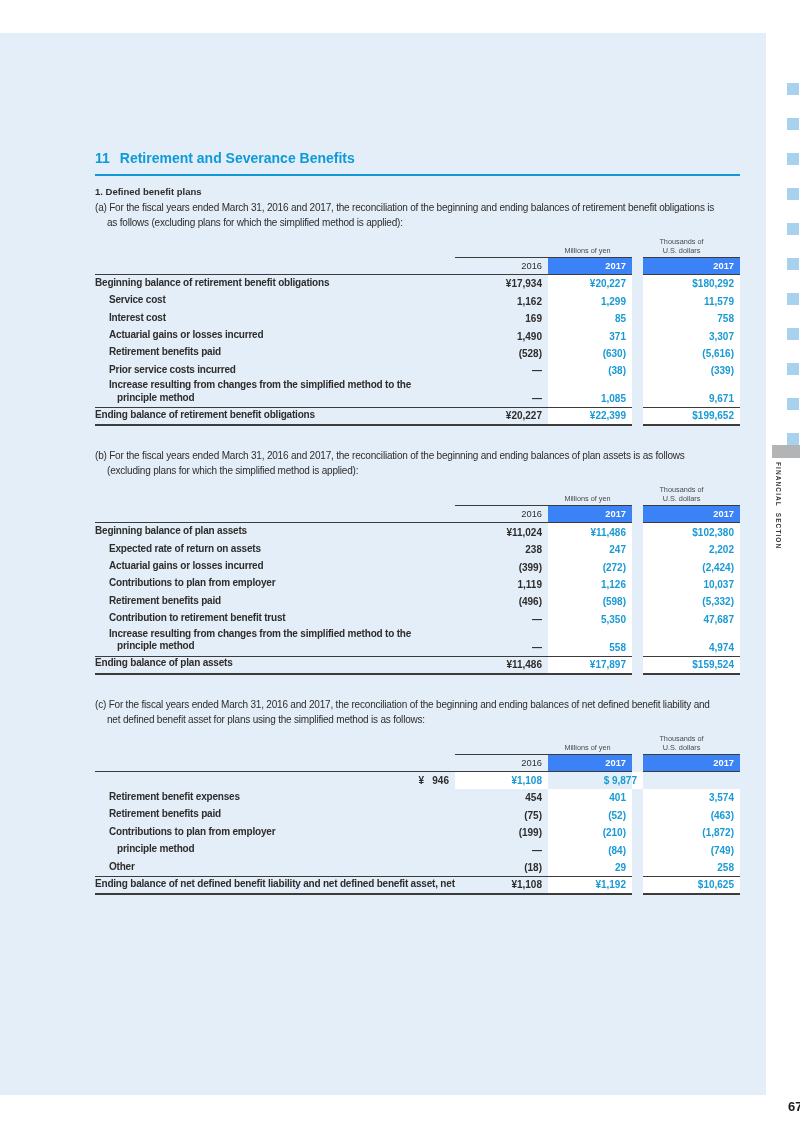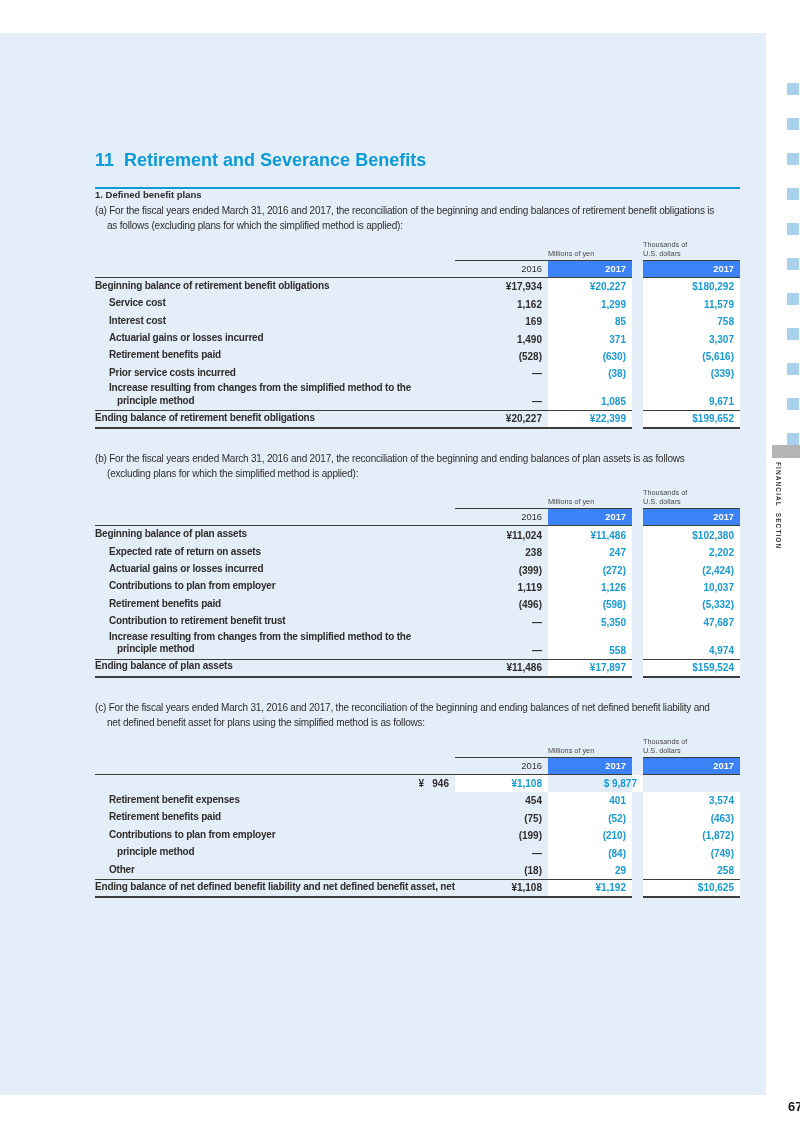--- a/index.html
+++ b/index.html
@@ -6,37 +6,37 @@
   html, body { margin: 0; padding: 0; }
   body {
     width: 800px; height: 1131px; position: relative;
     background: #ffffff; overflow: hidden;
     font-family: "Liberation Sans", sans-serif; color: #2e2d2c;
   }
   .blue-panel { position: absolute; left: 0; top: 33px; width: 766px; height: 1062px; background: #e4eef8; }
   .content { position: absolute; left: 95px; top: 0; width: 645px; }
 
   .title {
-    margin-top: 150px; padding-bottom: 16px; border-bottom: 2px solid #1199d6;
-    color: #0d9ad8; font-size: 18px; font-weight: bold; white-space: nowrap;
+    margin-top: 150px; padding-bottom: 8px; border-bottom: 2px solid #1199d6;
+    color: #0d9ad8; font-size: 14px; font-weight: bold; white-space: nowrap;
   }
   .title .t-num { margin-right: 10px; }
-  .subhead { font-size: 9.5px; font-weight: bold; }
+  .subhead { margin-top: 10px; font-size: 9.5px; font-weight: bold; }
 
   .intro { margin-top: 3px; font-size: 10px; letter-spacing: -0.2px; line-height: 15px; white-space: nowrap; }
   .intro .l1, .intro .l2 { display: block; }
   .intro .l2 { padding-left: 12px; }
   .note-sec { margin-top: 0; }
   .note-sec.gap-above { margin-top: 22px; }
 
   .fin-table { margin-top: 3px; }
   .grid { display: grid; grid-template-columns: 360px 93px 84px 11px 97px; }
 
   .unit-row { height: 24px; align-items: end; }
-  .unit-label { font-size: 7.3px; color: #4a4a4a; text-align: left; line-height: 9px; padding: 0 5px 2px 0; }
+  .unit-label { font-size: 7.3px; color: #4a4a4a; text-align: center; line-height: 9px; padding: 0 5px 2px 0; }
   .unit-usd { padding-right: 20px; }
 
   .year-row { height: 18px; font-size: 9.3px; }
   .year-row .cell { display: flex; align-items: center; justify-content: flex-end; }
   .year-row .c-label { border-bottom: 1px solid #3c3c3c; }
   .year-row .c-2016 { border-top: 1px solid #3c3c3c; border-bottom: 1px solid #3c3c3c; padding-right: 6px; }
   .year-row .c-yen, .year-row .c-usd {
     background: #3b82f6; color: #fff; font-weight: bold;
     border-top: 1px solid #3c3c3c; border-bottom: 1px solid #3c3c3c; padding-right: 6px;
   }

